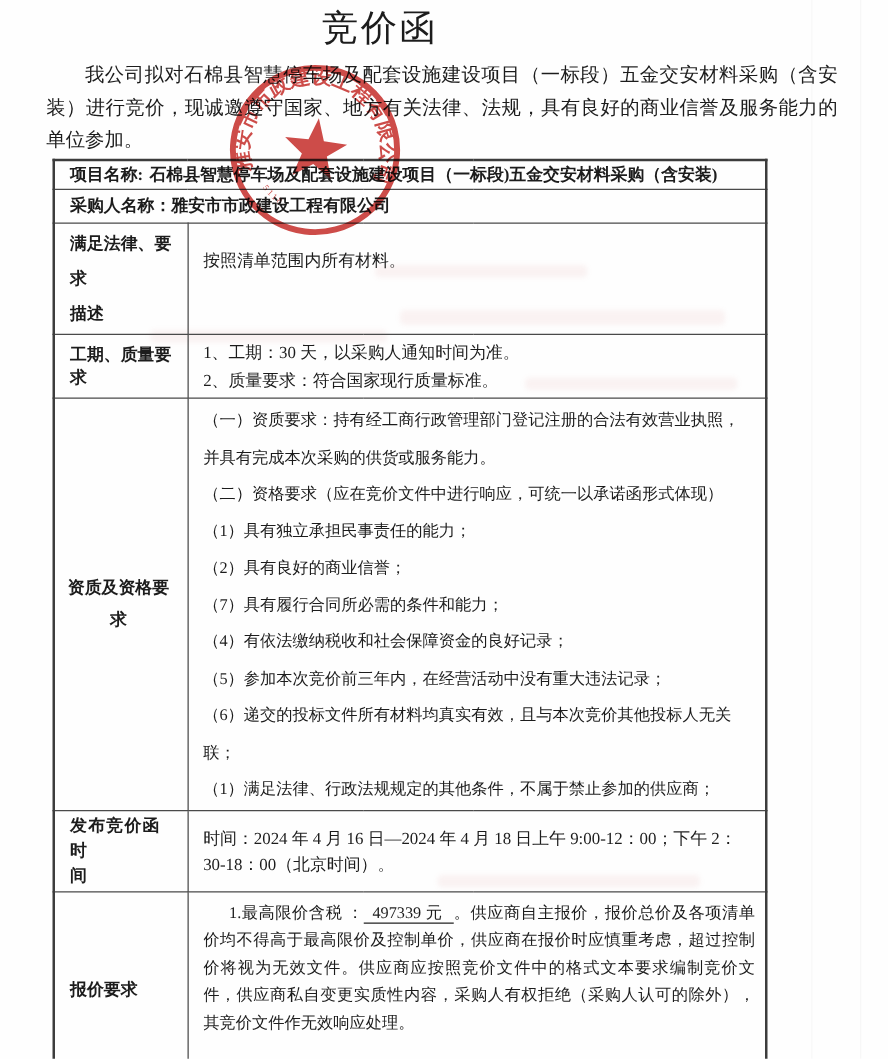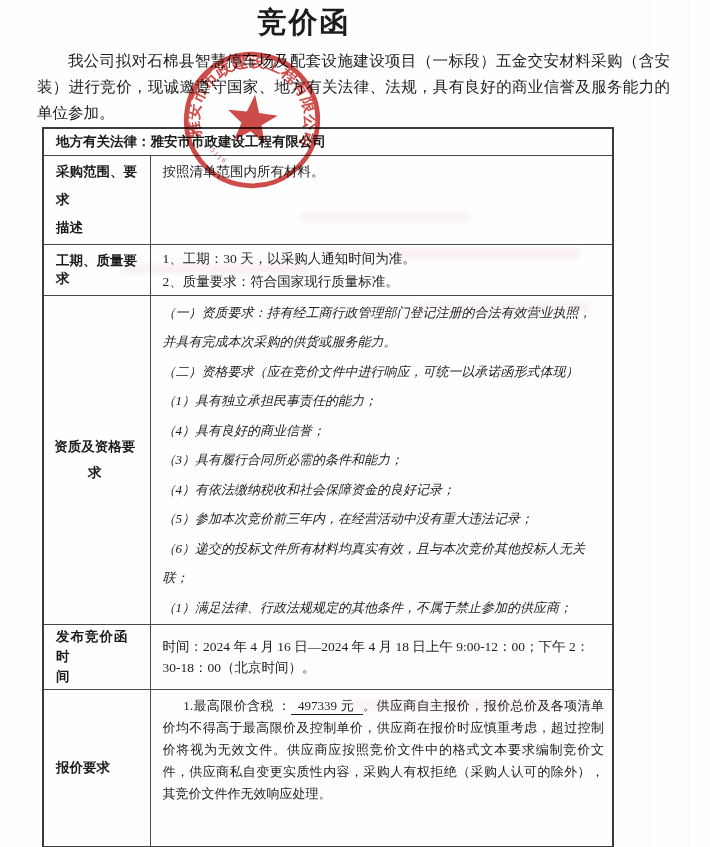--- a/index.html
+++ b/index.html
@@ -4,21 +4,21 @@
 <style>
   html,body{margin:0;padding:0;}
   body{
     width:710px;height:847px;position:relative;overflow:hidden;
     background:#fefefe;
     font-family:"Liberation Serif","DejaVu Serif",serif;
     color:#1c1c1c;
   }
   .page-title{
     position:absolute;top:3px;left:0;width:608px;
-    text-align:center;font-size:29px;font-weight:bold;letter-spacing:2px;
+    text-align:center;font-size:29px;font-weight:normal;letter-spacing:2px;
   }
   .intro{
     position:absolute;top:48px;left:37px;width:633px;
     font-size:15.5px;line-height:26px;text-indent:2em;text-align:justify;
   }
   table.bid{
     position:absolute;left:42px;top:127px;width:570px;
     border-collapse:collapse;table-layout:fixed;
     border:2px solid #3c3c3c;
   }
@@ -28,24 +28,24 @@
     vertical-align:middle;
     font-size:13.5px;
     overflow:hidden;
   }
   td.lbl{
     font-weight:bold;font-size:14px;padding-left:9px;padding-right:4px;
   }
   td.full{font-weight:bold;font-size:14px;padding-left:9px;}
   td.full .vspace{margin-left:5px;}
   tr.r-scope td.lbl{line-height:28px;white-space:pre-line;}
-  tr.r-scope td.val{vertical-align:top;padding-top:7px;}
+  tr.r-scope td.val{vertical-align:top;padding-top:21px;}
   tr.r-schedule td.val div{line-height:23px;}
   tr.r-qual td.lbl{white-space:pre-line;text-align:center;line-height:26px;padding-left:4px;margin-left:19px;}
-  tr.r-qual td.val{font-size:13px;font-style:italic;}
+  tr.r-qual td.val{font-size:13px;}
   tr.r-qual td.val div{line-height:29.5px;}
   tr.r-time td.lbl{white-space:pre-line;line-height:20px;letter-spacing:1px;margin-left:44px;}
   tr.r-time td.val{line-height:21px;}
   tr.r-quote td.val{vertical-align:top;font-size:13px;}
   .quote-clip{height:149px;overflow:hidden;padding-top:3px;}
   .quote-p1{line-height:22px;text-indent:1.6em;text-align:justify;}
   .price-underline{
     display:inline;border-bottom:1.2px solid #222;
     padding:0 9px 1px 7px;
   }
@@ -80,46 +80,51 @@
 <div class="intro">我公司拟对石棉县智慧停车场及配套设施建设项目（一标段）五金交安材料采购（含安装）进行竞价，现诚邀遵守国家、地方有关法律、法规，具有良好的商业信誉及服务能力的单位参加。</div>
 
 <table class="bid">
   <colgroup>
     <col style="width:107px">
       <col style="width:141px">
       <col style="width:88px">
       <col style="width:234px">
   </colgroup>
   <tbody>
+      <tr style="height:22px">
+    <td class="full" colspan="4">
+      <span>项目名称:</span><span class="vspace">石棉县智慧停车场及配套设施建设项目（一标段)五金交安材料采购（含安装)</span>
+    </td>
+  </tr>
   <tr style="height:27px">
     <td class="full" colspan="4">
-      <span>地方有关法律：</span><span>雅安市市政建设工程有限公司</span>
+      <span>采购人名称：</span><span>雅安市市政建设工程有限公司</span>
     </td>
   </tr>
   <tr style="height:56px" class="r-scope">
-    <td class="lbl">采购范围、要求
+    <td class="lbl">满足法律、要求
 描述</td>
     <td class="val" colspan="3">按照清单范围内所有材料。</td>
   </tr>
   <tr style="height:49px" class="r-schedule">
     <td class="lbl">工期、质量要求</td>
     <td class="val" colspan="3">
       <div>1、工期：30 天，以采购人通知时间为准。</div>
       <div>2、质量要求：符合国家现行质量标准。</div>
     </td>
   </tr>
   <tr style="height:297px" class="r-qual">
     <td class="lbl">资质及资格要
 求</td>
     <td class="val" colspan="3">
       <div>（一）资质要求：持有经工商行政管理部门登记注册的合法有效营业执照，并具有完成本次采购的供货或服务能力。</div>
       <div>（二）资格要求（应在竞价文件中进行响应，可统一以承诺函形式体现）</div>
       <div>（1）具有独立承担民事责任的能力；</div>
-      <div>（4）具有良好的商业信誉；</div>
-      <div>（3）具有履行合同所必需的条件和能力；</div>
+      <div>（2）具有良好的商业信誉；</div>
+      <div>（7）具有履行合同所必需的条件和能力；</div>
       <div>（4）有依法缴纳税收和社会保障资金的良好记录；</div>
       <div>（5）参加本次竞价前三年内，在经营活动中没有重大违法记录；</div>
       <div>（6）递交的投标文件所有材料均真实有效，且与本次竞价其他投标人无关联；</div>
       <div>（1）满足法律、行政法规规定的其他条件，不属于禁止参加的供应商；</div>
     </td>
   </tr>
   <tr style="height:42px" class="r-time">
     <td class="lbl">发布竞价函时
 间</td>
     <td class="val" colspan="3">时间：2024 年 4 月 16 日—2024 年 4 月 18 日上午 9:00-12：00；下午 2：30-18：00（北京时间）。</td>

